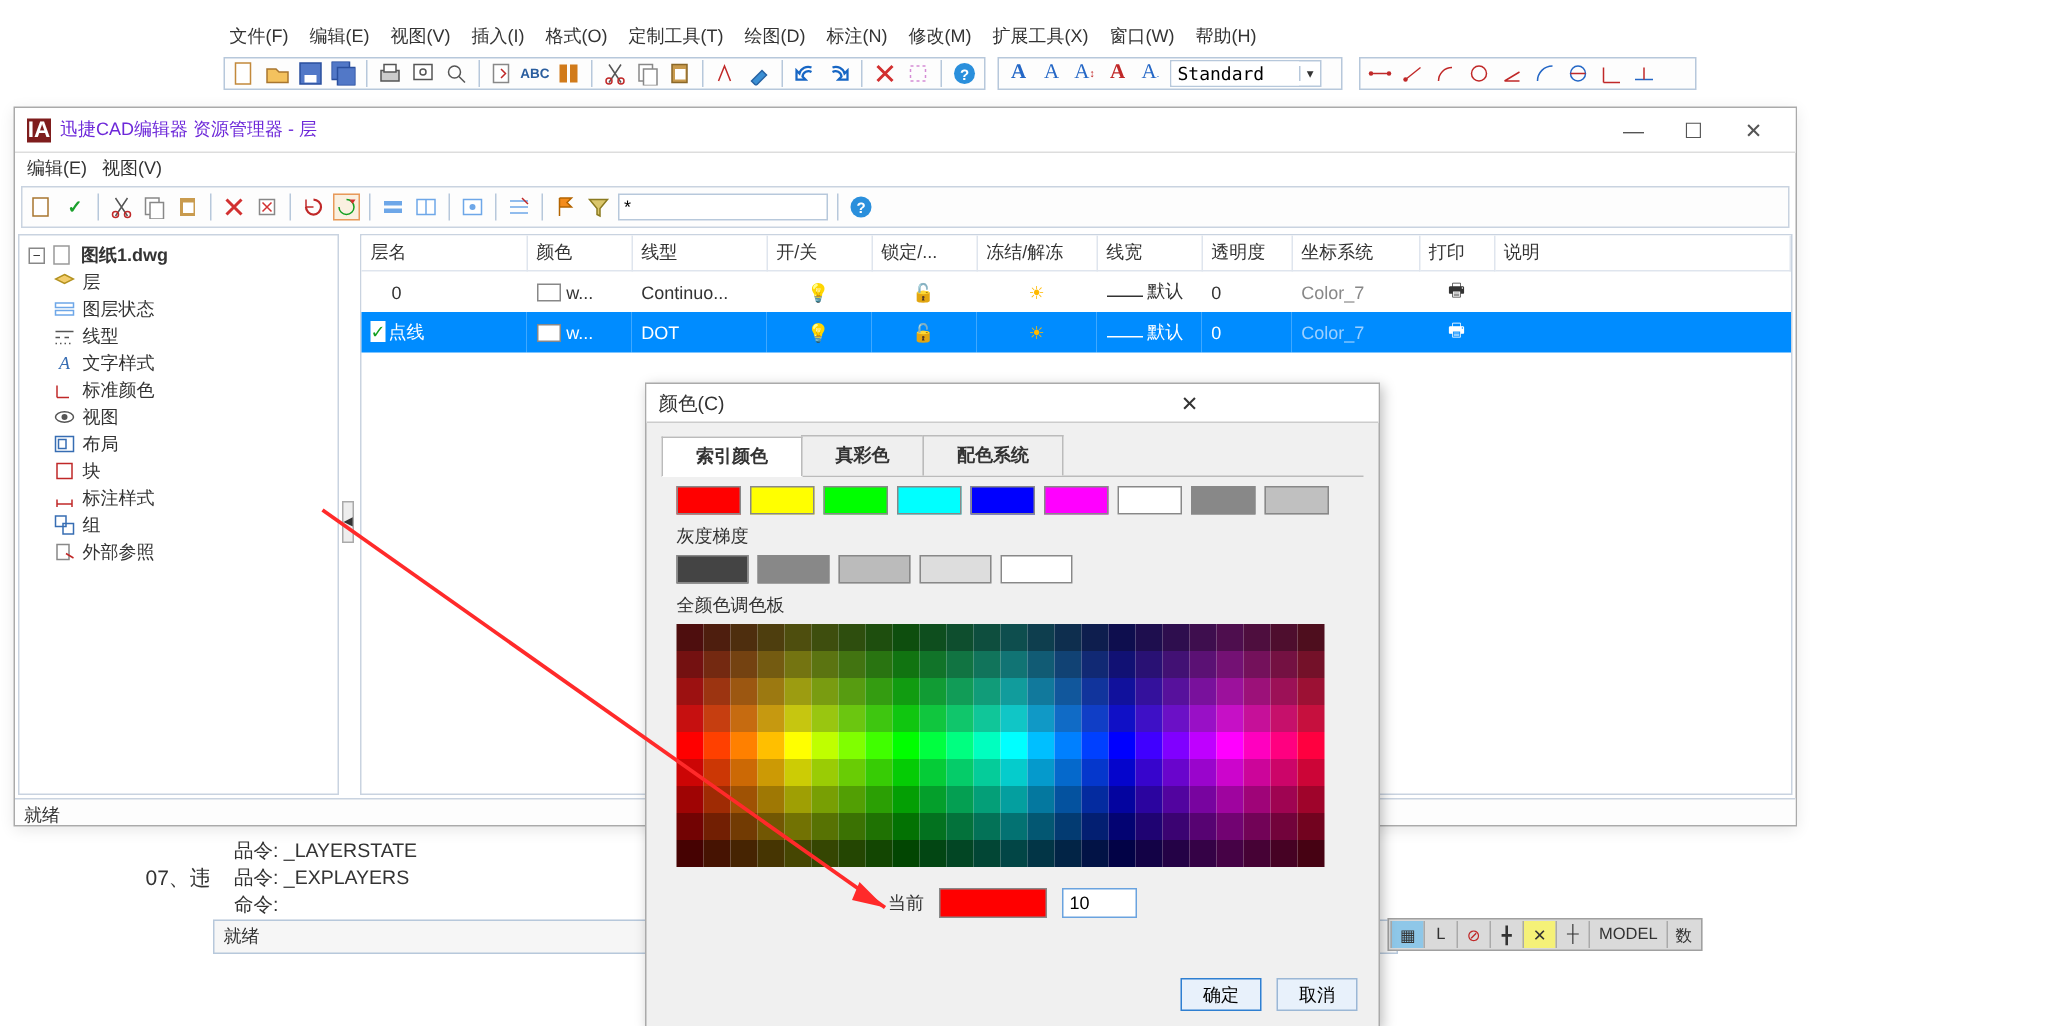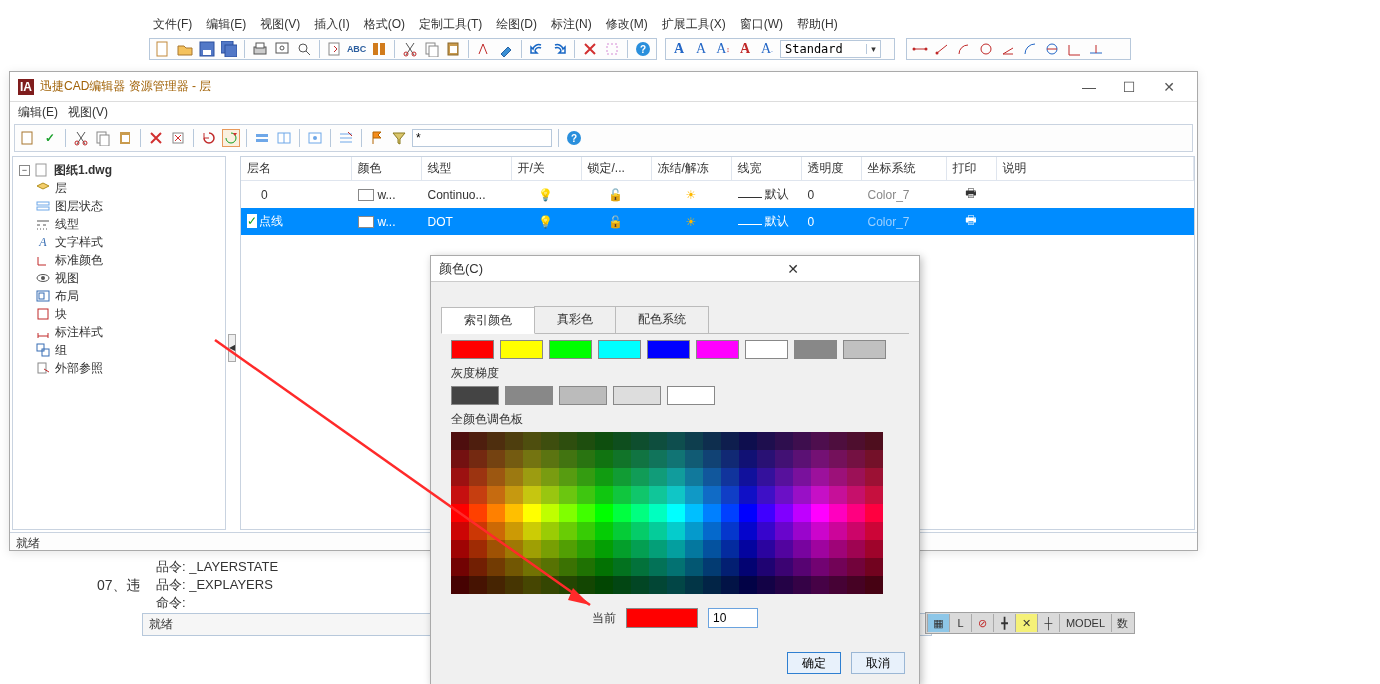--- a/index.html
+++ b/index.html
@@ -13,22 +13,22 @@
 .toolbar { position: absolute; left: 149px; top: 38px; height: 22px; display: flex; align-items: center; gap: 4px; border: 1px solid #b7c8db; background: #fdfdfd; padding: 1px 4px; }
 .toolbar .icon { width: 18px; height: 18px; display: inline-flex; align-items: center; justify-content: center; }
 .sep { width: 1px; height: 18px; background: #b7c8db; margin: 0 2px; }
 .fontbox { display: inline-flex; align-items: center; border: 1px solid #b7c8db; background: #fff; }
 .fontbox input { border:none; width:85px; font-family: monospace; padding:1px 4px; font-size:12px; }
 .fontbox .dd { width:14px; border-left:1px solid #b7c8db; text-align:center; font-size:9px; }
 
 
 .rm-window { position: absolute; left: 9px; top: 71px; width: 1189px; height: 480px; border: 1px solid #aaa; background: #fff; box-shadow: 0 2px 10px rgba(0,0,0,0.1); }
 .rm-title { height: 30px; background: #fff; border-bottom: 1px solid #ddd; display:flex; align-items:center; padding: 0 8px; }
-.rm-title .appicon { width:16px; height:16px; background:#7f1d1d; color:#fff; display:inline-flex; align-items:center; justify-content:center; font-size:12px; font-weight:bold; margin-right:6px; }
-.rm-title .ttl { flex:1; color:#a16207; }
+.rm-title .appicon { width:16px; height:16px; background:#7f1d1d; color:#fff; display:inline-flex; align-items:center; justify-content:center; font-size:15px; font-weight:bold; margin-right:6px; }
+.rm-title .ttl { flex:1; color:#6d28d9; }
 .rm-title .wc { width:40px; text-align:center; color:#555; font-size:14px; height:30px; line-height:30px; }
 .rm-menu2 { height:20px; padding: 2px 8px; font-size:12px; color:#333; display:flex; gap: 10px; }
 .rm-tb { height:28px; border:1px solid #c9d3e0; margin: 2px 4px; display:flex; align-items:center; padding:0 4px; gap:4px; background:#fdfdfd; }
 .rm-tb .tic { width:18px; height:18px; display:inline-flex; align-items:center; justify-content:center; }
 .rm-tb input.filter { border:1px solid #b7c8db; height:18px; width:140px; font-size:12px; padding:0 3px; }
 .rm-body { display:flex; height: calc(100% - 30px - 20px - 32px - 18px); }
 .tree-panel { width: 214px; border:1px solid #c9d3e0; margin: 2px; overflow:auto; }
 .tree-panel .hdr { border-bottom:1px solid #c9d3e0; padding:2px 4px; font-size:12px; }
 .tree { padding: 4px 6px; }
 .tree .row { display:flex; align-items:center; height:18px; gap:4px; font-size:12px; }
@@ -52,21 +52,21 @@
 .snow { color:#ffb900; }
 .lwline { display:inline-block; width:24px; height:1px; background:#333; }
 
 .rm-status { position:absolute; left:0; bottom:0; height:18px; border-top:1px solid #c9d3e0; width:100%; padding:2px 6px; font-size:12px; background:#fdfdfd; }
 
 
 .color-dialog { position:absolute; left:430px; top:255px; width:490px; height:430px; border:1px solid #aaa; background:#f0f0f0; z-index:30; box-shadow: 2px 2px 8px rgba(0,0,0,0.25); font-size:12px; }
 .cd-title { height:26px; background:#fff; display:flex; align-items:center; padding:0 8px; border-bottom:1px solid #ccc; }
 .cd-title span { flex:1; font-size:13px; }
 .cd-title .x { width:24px; text-align:center; font-size:14px; }
-.tabs { display:flex; margin: 24px 10px 0 10px; border-bottom:1px solid #bbb; }
+.tabs { display:flex; margin: 8px 10px 0 10px; border-bottom:1px solid #bbb;font-weight:bold; }
 .tabs .tab { padding:4px 22px; border:1px solid #bbb; border-bottom:none; background:#efefef; margin-right:-1px; }
 .tabs .tab.act { background:#fff; border-bottom:1px solid #fff; position:relative; top:1px; }
 .cd-sec { margin:6px 20px; }
 .cd-sec .lbl { margin-bottom:4px; }
 .std-row { display:flex; gap:6px; }
 .std-row .sw { width:43px; height:19px; border:1px solid #888; }
 .gs-row { display:flex; gap:6px; }
 .gs-row .sw { width:48px; height:19px; border:1px solid #888; }
 .palette { display:grid; grid-template-columns: repeat(24, 1fr); gap:0; width:432px; margin-top:4px; }
 .palette .cell { height:18px; }

